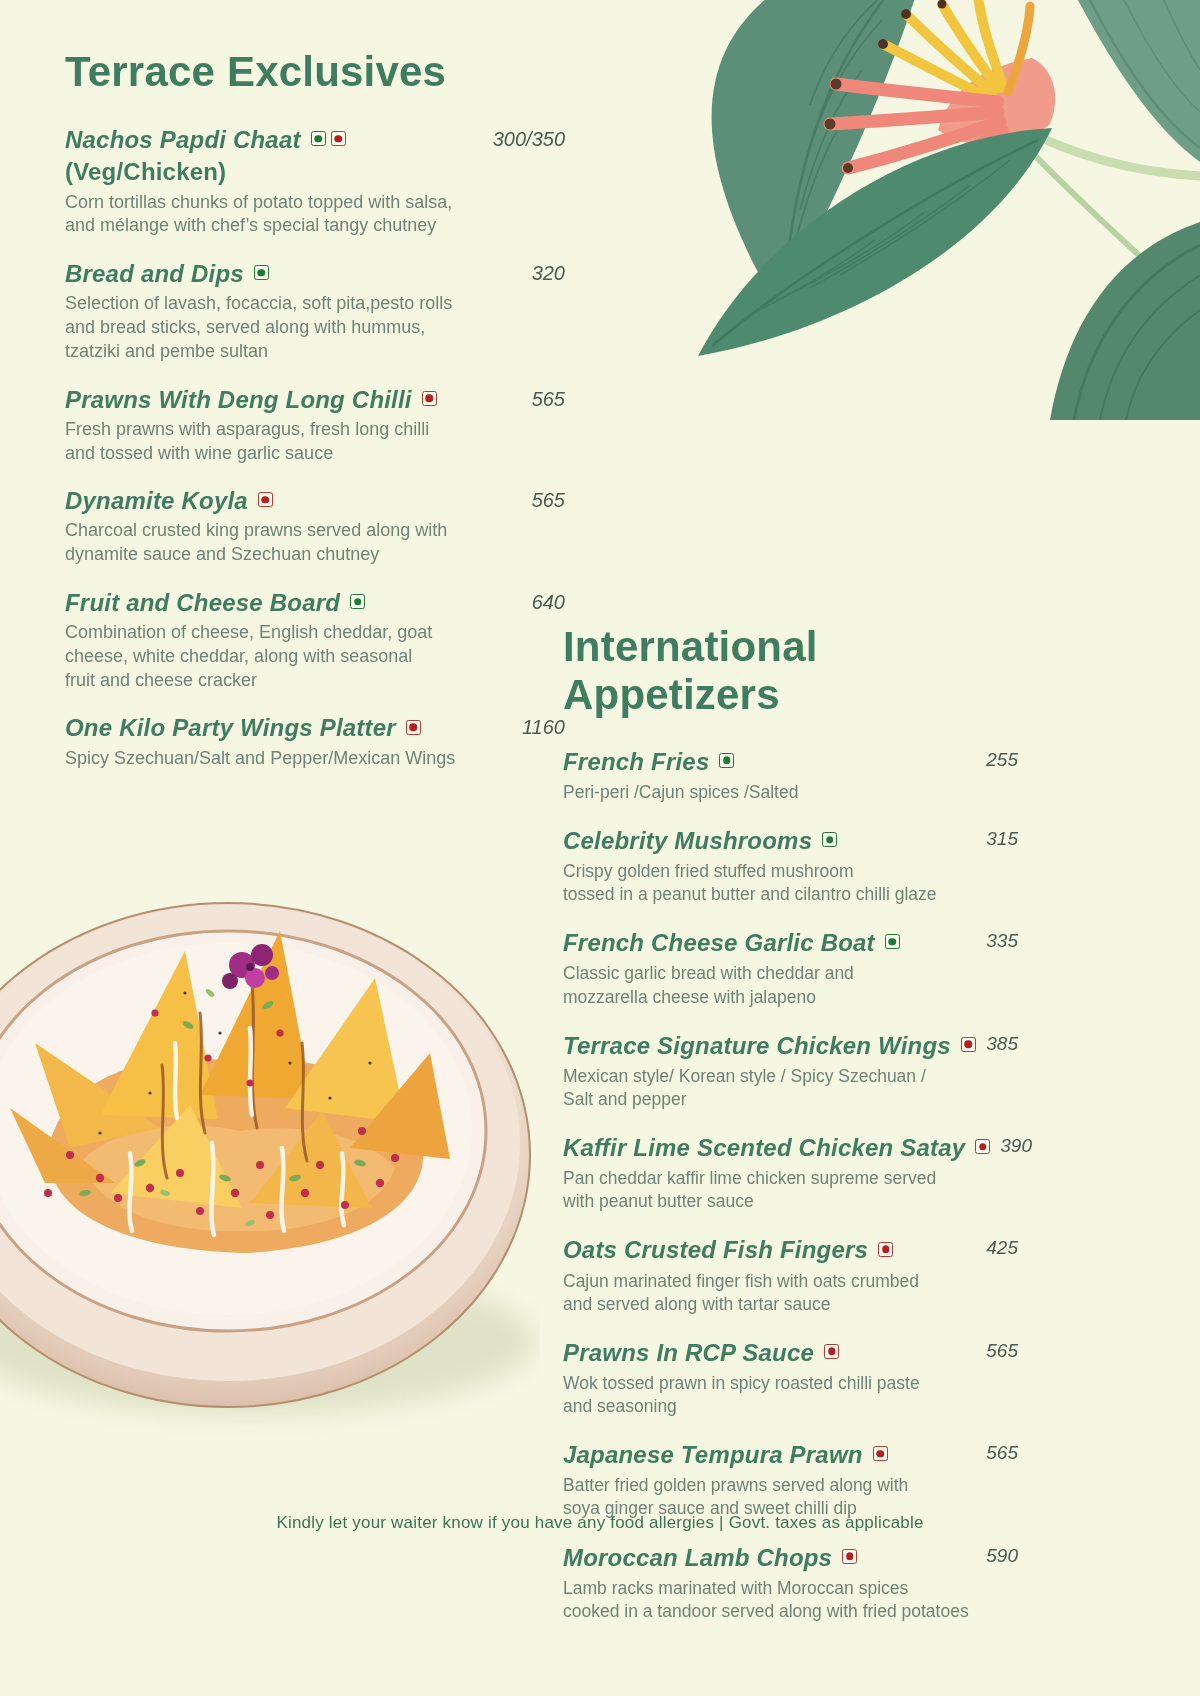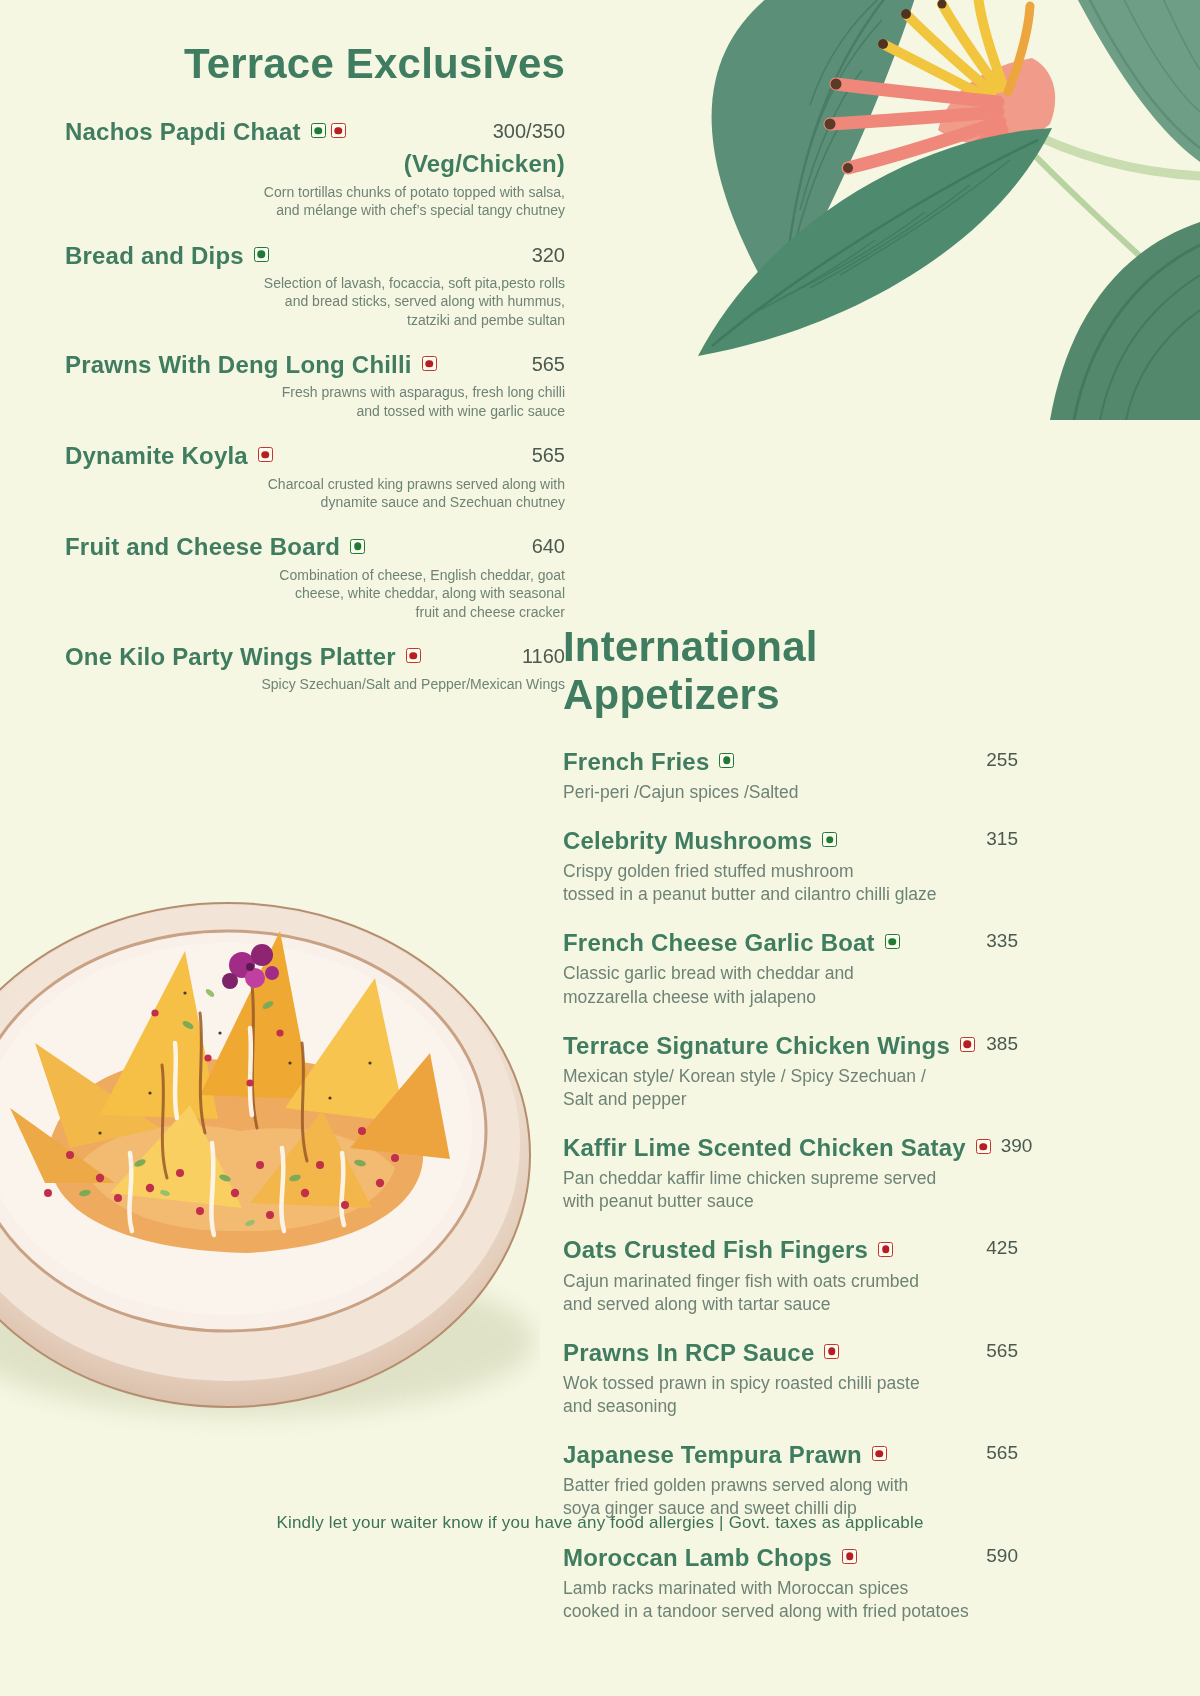--- a/index.html
+++ b/index.html
@@ -6,45 +6,45 @@
   .page{
     position:relative;
     width:1200px;height:1696px;
     background:#f6f7e3;
     overflow:hidden;
     font-family:"Liberation Sans","DejaVu Sans",sans-serif;
     color:#3f7c60;
   }
   
   .col{position:absolute;box-sizing:border-box;}
-  .col.left{left:65px;top:4px;width:500px;padding-top:36px;text-align:right;}
+  .col.left{left:65px;top:12px;width:500px;padding-top:36px;}
   .col.right{left:563px;top:0;width:455px;padding-top:595px;margin-top:28px;}
   h1.sec-title{
     margin:0 0 26px 0;
     font-size:42px;line-height:1.15;font-weight:600;
     color:#3f7c60;letter-spacing:.2px;
   }
   .col.left h1.sec-title{margin-bottom:28px;}
   .item{margin:0 0 20px 0;}
   .col.right .item{margin-bottom:21px;}
-  .row{display:flex;justify-content:space-between;align-items:flex-start;flex-wrap:nowrap;}
+  .row{display:flex;justify-content:space-between;align-items:flex-start;flex-wrap:nowrap;font-style:italic;}
   .iname{
     font-weight:600;color:#3f7c60;white-space:nowrap;
     font-size:24px;line-height:1.3;letter-spacing:.2px;
   }
   .col.right .iname{font-size:24px;}
   .iname.l2{margin-top:1px;}
   .price{
     font-size:20px;line-height:1.5;font-weight:500;color:#4a5a50;
     flex:0 0 auto;padding-left:10px;
   }
   .col.right .price{font-size:19px;}
   .desc{
     margin:3px 0 0 0;
-    font-size:14px;line-height:1.32;color:#6e8376;
+    font-size:18px;line-height:1.32;color:#6e8376;
     white-space:pre-line;
   }
   .col.right .desc{font-size:17.5px;margin-top:4px;}
   
   .dicon{
     display:inline-block;width:15px;height:15px;box-sizing:border-box;
     border:1.7px solid;border-radius:2.5px;background:#fbfcef;
     position:relative;vertical-align:middle;margin-left:10px;transform:translateY(-3px);
   }
   .dicon + .dicon{margin-left:5px;}

